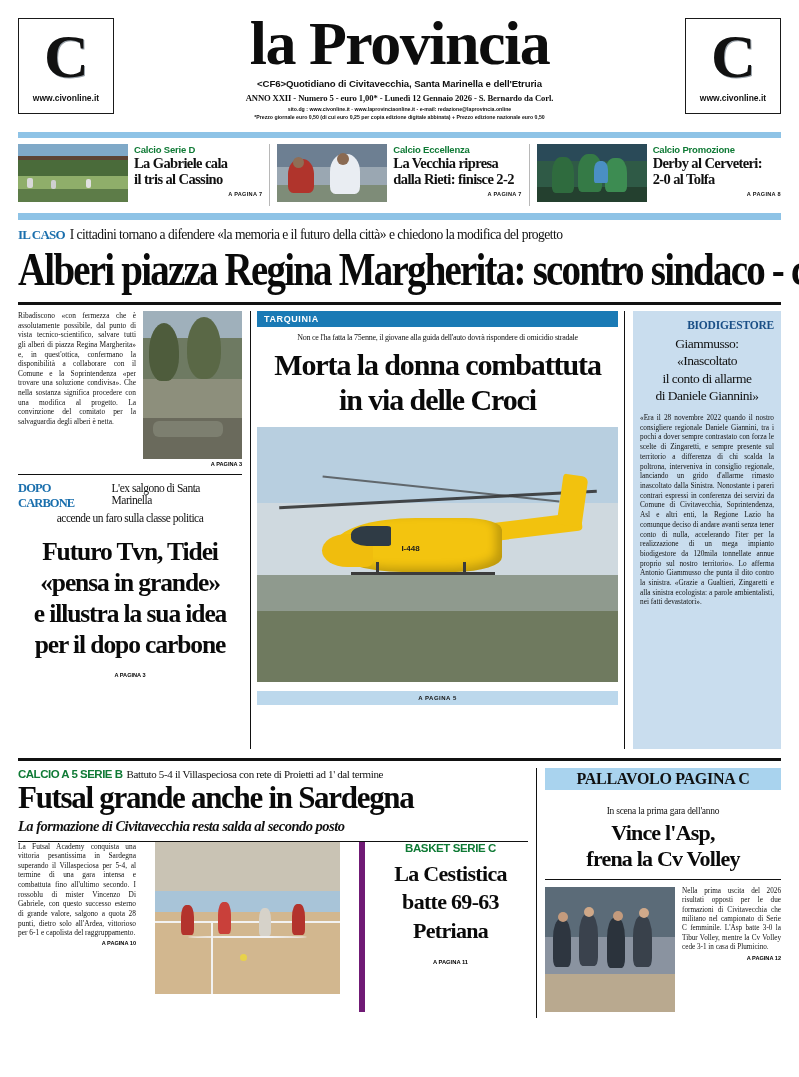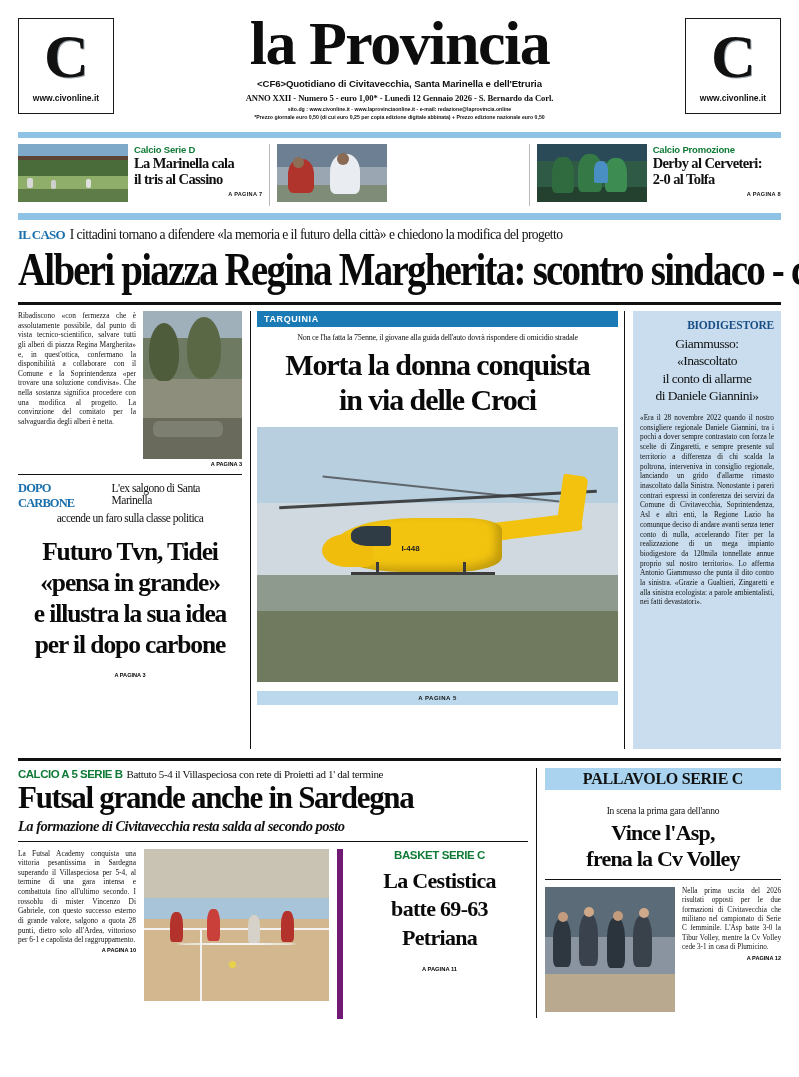--- a/index.html
+++ b/index.html
@@ -185,21 +185,21 @@
   .fut-sub { font-family:"Liberation Serif",serif; font-size:11px; letter-spacing:-0.35px; color:#111; }
   .fut-head {
     font-family:"Liberation Serif", serif; font-weight:700; font-size:31px;
     letter-spacing:-1.3px; line-height:1.05; margin-top:2px; color:#0a0a0a; white-space: nowrap;
   }
   .fut-deck {
     font-family:"Liberation Serif", serif; font-style: italic; font-weight:700;
     font-size:14.5px; letter-spacing:-0.5px; margin-top:3px; color:#111; white-space: nowrap;
   }
   .fut-rule { height:1px; background:#111; margin-top:6px; }
-  .fut-cols { display:flex; margin-top:7px; gap:8px; height: 170px; justify-content: center; }
+  .fut-cols { display:flex; gap:19px; height: 170px; justify-content: center; }
   .fut-text { width:118px; flex:0 0 118px; font-family:"Liberation Serif",serif; font-size:7.4px; line-height:1.3; text-align:justify; color:#111; }
   .fut-photo { width: 185px; flex:0 0 185px; height: 152px; position:relative; overflow:hidden;
     background: linear-gradient(#c9c3b4 0 32%, #a8c4d8 32% 46%, #d2b78f 46% 100%); }
   .court-line { position:absolute; background:#f2f2f2; }
   .fut-right { flex:1; border-left:6px solid #701a75; padding-left:8px; }
   .bk-tag { font-family:"Liberation Sans",sans-serif; font-weight:700; font-size:11.5px; color:#0f7a35; text-align:center; letter-spacing:-0.4px; }
   .bk-head { font-family:"Liberation Serif",serif; font-weight:700; font-size:22px; line-height:1.3; text-align:center; letter-spacing:-0.7px; margin-top:6px; color:#0a0a0a; }
   .bk-page { font-family:"Liberation Sans",sans-serif; font-weight:700; font-size:5.8px; text-align:center; margin-top:14px; }
 
   .pv-tag {
@@ -247,34 +247,40 @@
   <div class="sports-strip">
 
     <div class="sp-item">
       <div class="sp-photo ph-field">
         <div class="ph-blob" style="left:8%;top:58%;width:6px;height:10px;background:#d8d8d8;border-radius:2px;"></div>
         <div class="ph-blob" style="left:30%;top:62%;width:5px;height:9px;background:#cfcfcf;border-radius:2px;"></div>
         <div class="ph-blob" style="left:62%;top:60%;width:5px;height:9px;background:#e0e0e0;border-radius:2px;"></div>
       </div>
       <div class="sp-text">
         <div class="sp-kicker">Calcio Serie D</div>
-        <div class="sp-head">La Marinella cala</div>
+        <div class="sp-head">La Gabriele cala</div>
         <div class="sp-head">il tris al Cassino</div>
         <div class="sp-page">A PAGINA 7</div>
       </div>
     </div>
 
     <div class="sp-divider"></div>
 
     <div class="sp-item">
       <div class="sp-photo ph-soccer1">
         <div class="ph-blob" style="left:10%;top:25%;width:26px;height:34px;background:#b0342c;border-radius:44% 44% 20% 20%;"></div>
         <div class="ph-blob" style="left:48%;top:18%;width:30px;height:40px;background:#e9edf2;border-radius:44% 44% 18% 18%;"></div>
         <div class="ph-blob" style="left:54%;top:16%;width:12px;height:12px;background:#8a6a52;border-radius:50%;"></div>
         <div class="ph-blob" style="left:14%;top:22%;width:11px;height:11px;background:#8f6e56;border-radius:50%;"></div>
+      </div>
+      <div class="sp-text">
+        <div class="sp-kicker">Calcio Eccellenza</div>
+        <div class="sp-head">La Vecchia ripresa</div>
+        <div class="sp-head">dalla Rieti: finisce 2-2</div>
+        <div class="sp-page">A PAGINA 7</div>
       </div>
     </div>
 
     <div class="sp-divider"></div>
 
     <div class="sp-item">
       <div class="sp-photo ph-soccer2">
         <div class="ph-blob" style="left:14%;top:22%;width:22px;height:36px;background:#2f6b3e;border-radius:42% 42% 16% 16%;"></div>
         <div class="ph-blob" style="left:38%;top:18%;width:24px;height:38px;background:#357a46;border-radius:42% 42% 16% 16%;"></div>
         <div class="ph-blob" style="left:62%;top:24%;width:22px;height:34px;background:#3d8c52;border-radius:42% 42% 16% 16%;"></div>
@@ -325,21 +331,21 @@
         <div>e illustra la sua idea</div>
         <div>per il dopo carbone</div>
       </div>
       <div class="dc-page">A PAGINA 3</div>
     </div>
 
     <div class="col-mid">
       <span class="tq-tag">TARQUINIA</span>
       <div class="tq-sub">Non ce l'ha fatta la 75enne, il giovane alla guida dell'auto dovrà rispondere di omicidio stradale</div>
       <div class="tq-head">
-        <div>Morta la donna conquista</div>
+        <div>Morta la donna combattuta</div>
         <div>in via delle Croci</div>
       </div>
       <div class="heli-photo">
         <div class="heli-rotor"></div>
         <div class="heli-rotor2"></div>
         <div class="heli-tail"></div>
         <div class="heli-fin"></div>
         <div class="heli-body"></div>
         <div class="heli-nose"></div>
         <div class="heli-win"></div>
@@ -402,21 +408,21 @@
             <div>La Cestistica</div>
             <div>batte 69-63</div>
             <div>Petriana</div>
           </div>
           <div class="bk-page">A PAGINA 11</div>
         </div>
       </div>
     </div>
 
     <div class="bot-right">
-      <div class="pv-tag">PALLAVOLO SERIE C</div>
+      <div class="pv-tag">PALLAVOLO PAGINA C</div>
       <div class="pv-sub">In scena la prima gara dell'anno</div>
       <div class="pv-head">
         <div>Vince l'Asp,</div>
         <div>frena la Cv Volley</div>
       </div>
       <div class="pv-rule"></div>
       <div class="pv-cols">
         <div class="pv-photo">
           <div class="person" style="left:6%;top:26%;width:18px;height:48px;background:#2e3640;"></div>
           <div class="person" style="left:26%;top:22%;width:19px;height:52px;background:#3a424d;"></div>

